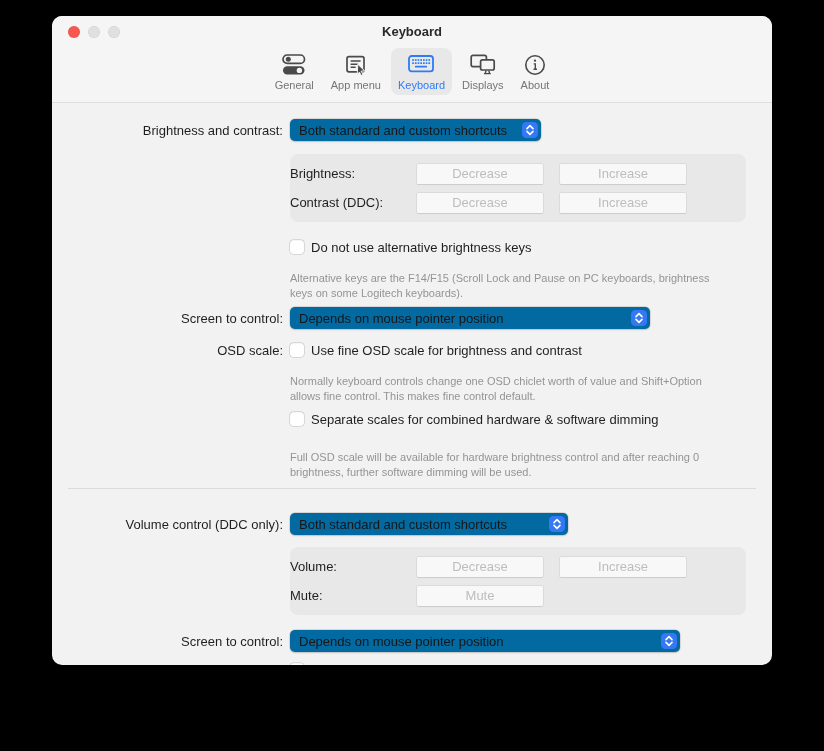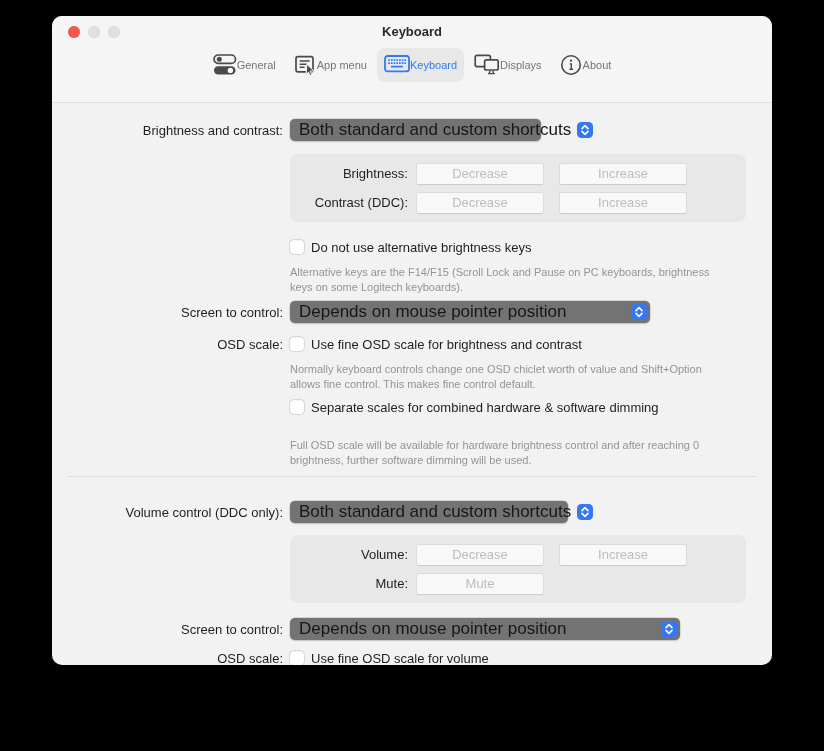--- a/index.html
+++ b/index.html
@@ -22,50 +22,50 @@
   }
   .header { background: #f6f5f5; border-bottom: 1px solid #e0dfdf; }
   .titlebar { height: 30px; position: relative; display:flex; align-items:center; justify-content:center; }
   .traffic { position:absolute; left:16px; top:10px; display:flex; gap:8px; }
   .light { width:12px; height:12px; border-radius:50%; box-shadow: inset 0 0 0 0.5px rgba(0,0,0,0.08); }
   .light.close { background:#f6574f; }
   .light.dim { background:#e1e0e0; }
   .win-title { font-size:13px; font-weight:700; color:#2a2a2a; }
 
   .toolbar { height:56px; display:flex; justify-content:center; align-items:flex-start; gap:3px; padding-top:2px; }
-  .tab { display:flex; flex-direction:row; align-items:center; padding:3px 7px 4px; border-radius:8px; cursor:default; }
+  .tab { display:flex; flex-direction:column; align-items:center; padding:3px 7px 4px; border-radius:8px; cursor:default; }
   .tab-icon { height:27px; display:flex; align-items:center; justify-content:center; }
   .tab-label { font-size:11px; color:#757575; margin-top:1px; white-space:nowrap; }
   .tab.selected { background:#e9e8e8; }
   .tab.selected .tab-label { color:#2e7bf6; }
 
   .content { padding-top: 0; }
   .form-row { display:flex; align-items:center; height:22px; }
   .label-col { width:231px; flex:none; text-align:right; font-size:13px; color:#1f1f1f; }
   .ctrl-gap { margin-left:7px; }
 
   .popup {
     height:22px; display:flex; align-items:center; justify-content:space-between;
-    background:#737373; border-radius:5px; padding:0 3px 0 9px;
+    background:#0369a1; border-radius:5px; padding:0 3px 0 9px;
     box-shadow: 0 0 0 0.5px rgba(0,0,0,0.16), 0 0.5px 2px rgba(0,0,0,0.14);
-    font-size:17px; color:#171717; white-space:nowrap;
+    font-size:13px; color:#171717; white-space:nowrap;
   }
   .stepper {
     width:16px; height:16px; flex:none; margin-left:6px;
     border-radius:4.5px; background:#3478f6;
     display:flex; align-items:center; justify-content:center;
   }
   .w-251 { width:251px; } .w-360 { width:360px; } .w-278 { width:278px; } .w-390 { width:390px; }
 
   .panel {
     margin: 0 26px 0 238px;
     background:#e9e8e8; border-radius:8px; padding:5px 0;
   }
   .panel-row { display:flex; align-items:center; height:29px; }
-  .panel-label { width:118px; flex:none; text-align:right; font-size:13px; color:#1f1f1f; }
+  .panel-label { width:118px; flex:none; text-align:left; font-size:13px; color:#1f1f1f; }
   .pbtn {
     width:126px; height:20px; margin-left:9px; border-radius:1px;
     background:#f9f8f8;
     box-shadow: 0 0 0 0.5px rgba(0,0,0,0.1), 0 0.5px 1px rgba(0,0,0,0.07);
     color:#bdbdbd; font-size:13px;
     display:flex; align-items:center; justify-content:center; white-space:nowrap;
   }
   .pbtn + .pbtn { margin-left:17px; }
 
   .check-row { display:flex; align-items:center; height:22px; }
@@ -76,21 +76,21 @@
   }
   .check-label { margin-left:7px; font-size:13px; color:#1f1f1f; white-space:nowrap; }
 
   .help { margin-left:238px; width:445px; font-size:11px; line-height:14.5px; color:#949494; }
 
   .divider { height:1px; background:#dddcdc; margin:0 16px; }
 
   
   .mt-16{margin-top:16px}.mt-14{margin-top:14px}.mt-13{margin-top:13px}.mt-12{margin-top:12px}
   .mt-15{margin-top:15px}.mt-10{margin-top:10px}.mt-9{margin-top:9px}.mt-8{margin-top:24px}
-  .mt-7{margin-top:7px}.mt-5{margin-top:5px}.mt-4{margin-top:20px}.mt-3{margin-top:7px}
+  .mt-7{margin-top:7px}.mt-5{margin-top:5px}.mt-4{margin-top:20px}.mt-3{margin-top:13px}
 </style>
 </head>
 <body>
 
 <div class="window">
   <div class="header">
     <div class="titlebar">
       <div class="traffic">
         <div class="light close"></div>
         <div class="light dim"></div>

